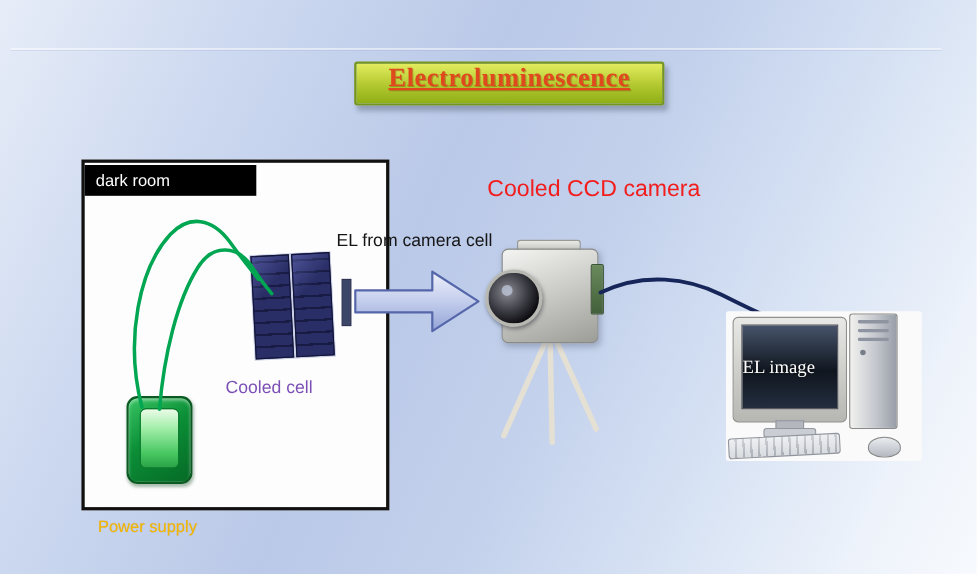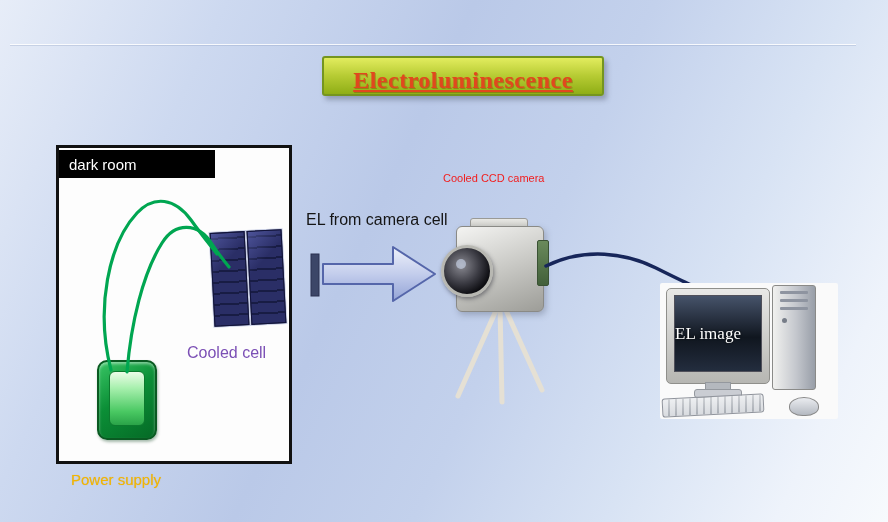--- a/index.html
+++ b/index.html
@@ -14,33 +14,33 @@
     position:absolute;left:10px;top:44px;width:846px;height:1px;
     background:rgba(255,255,255,0.85);
     box-shadow:0 1px 0 rgba(120,140,180,0.25);
   }
   
   .title-banner{
     position:absolute;left:322px;top:56px;width:278px;height:36px;
     background:linear-gradient(#e2ec5e 0%,#b6cb33 50%,#8fae16 100%);
     border:2px solid #75951f;border-radius:3px;
     box-shadow:3px 4px 5px rgba(90,100,120,0.45);
-    display:flex;align-items:flex-end;justify-content:center;
+    display:flex;align-items:flex-start;justify-content:center;
   }
   .title-text{
     font-family:"Liberation Serif", serif;
     font-size:24px;font-weight:bold;
     color:#e0481e;text-decoration:underline;
     text-shadow:1px 1px 0 rgba(120,50,0,0.35);
     letter-spacing:0.5px;
   }
   
   .dark-room{
-    position:absolute;left:56px;top:145px;width:230px;height:313px;
-    background:#fdfdfd;border:3px solid #111;
+    position:absolute;left:74px;top:145px;width:230px;height:313px;
+    background:#fdfdfd;border:3px solid #111;padding-left:44px;
   }
   .dark-room-header{
     position:absolute;left:0;top:2px;width:146px;height:28px;
     background:#000;color:#fff;
     display:flex;align-items:center;padding-left:10px;
     font-size:15px;
   }
   .solar-cell{
     position:absolute;left:152px;top:82px;width:74px;height:96px;
     transform:rotate(-3deg);
@@ -81,22 +81,22 @@
   }
   .wires{position:absolute;left:0;top:0;width:230px;height:313px;pointer-events:none;}
   
   .el-flow-label{
     position:absolute;left:306px;top:211px;
     font-size:16px;color:#151515;
   }
   .el-arrow{position:absolute;left:303px;top:238px;width:140px;height:72px;}
   
   .ccd-label{
-    position:absolute;left:443px;top:172px;
-    font-size:11px;color:#f21d1d;
+    position:absolute;left:443px;top:160px;
+    font-size:21px;color:#f21d1d;
   }
   .tripod{position:absolute;left:430px;top:298px;width:170px;height:115px;}
   .camera-body{
     position:absolute;left:456px;top:226px;width:86px;height:84px;
     background:linear-gradient(160deg,#f4f4f2 0%,#c9c9c5 50%,#9d9d98 100%);
     border:1px solid #8a8a86;border-radius:6px;
     box-shadow:2px 3px 6px rgba(80,90,110,0.35);
   }
   .camera-top{
     position:absolute;left:470px;top:218px;width:56px;height:12px;

